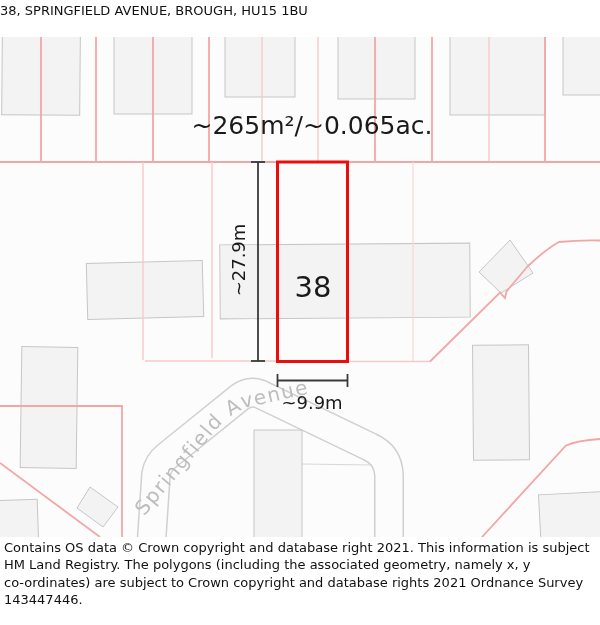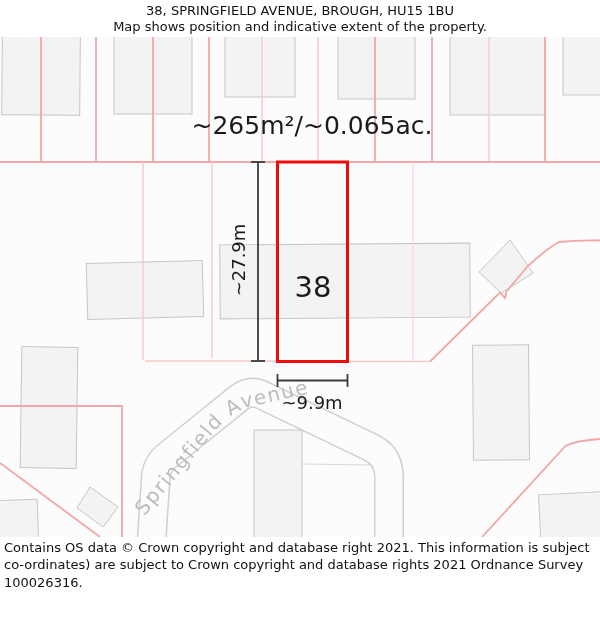--- a/index.html
+++ b/index.html
@@ -1,37 +1,36 @@
 <!DOCTYPE html>
 <html><head>
 <meta charset="utf-8">
 <style>
   html,body{margin:0;padding:0;background:#ffffff;}
   body{width:600px;height:625px;position:relative;overflow:hidden;
        font-family:"DejaVu Sans","Liberation Sans",sans-serif;color:#111;}
-  .header{position:absolute;top:2px;left:0;width:600px;text-align:center;}
+  .header{position:absolute;top:2px;left:0;width:600px;}
   .header .t1{font-size:13px;line-height:17px;}
   .header .t2{font-size:13px;line-height:16px;}
   .map-wrap{position:absolute;top:37px;left:0;width:600px;height:500px;overflow:hidden;background:#fcfcfc;}
   svg{display:block;}
   .bld{fill:#f3f3f3;stroke:#c6c6c6;stroke-width:1;}
   .pl{fill:none;stroke:#f2a6a6;stroke-width:1.8;}
   .pl-light{fill:none;stroke:#f8c9c9;stroke-width:1.4;}
   .pl-faint{fill:none;stroke:#fad6d6;stroke-width:1.2;}
   .dim{stroke:#3a3a3a;stroke-width:1.8;fill:none;}
   .maplabel{fill:#1a1a1a;}
   .footer{position:absolute;top:539px;left:4px;width:596px;}
   .footer div{font-size:13px;line-height:17.4px;white-space:nowrap;}
 </style>
 </head>
 <body>
 
 <div class="header">
   <div class="t1">38, SPRINGFIELD AVENUE, BROUGH, HU15 1BU</div>
-  <div class="t2">Map shows position and indicative extent of the property.</div>
 </div>
 
 <div class="map-wrap">
 <svg width="600" height="500" viewBox="0 0 600 500">
 
   <rect x="0" y="0" width="600" height="500" fill="#fcfcfc"></rect>
 
   <g>
     <rect class="bld" x="2" y="-6" width="78" height="84" transform="rotate(0.5 40 40)"></rect>
     <rect class="bld" x="114" y="-6" width="78" height="83"></rect>
@@ -117,15 +116,16 @@
     <line class="dim" x1="277.5" y1="343.5" x2="347.5" y2="343.5"></line>
     <line class="dim" x1="277.5" y1="337" x2="277.5" y2="350"></line>
     <line class="dim" x1="347.5" y1="337" x2="347.5" y2="350"></line>
     <text class="maplabel" x="312" y="372" font-size="18" text-anchor="middle">~9.9m</text>
   </g>
 </svg>
 </div>
 
 <div class="footer">
   <div>Contains OS data © Crown copyright and database right 2021. This information is subject</div>
+  <div>HM Land Registry. The polygons (including the associated geometry, namely x, y</div>
   <div>co-ordinates) are subject to Crown copyright and database rights 2021 Ordnance Survey</div>
-  <div>100026316.</div>
+  <div>143447446.</div>
 </div>
 
 </body></html>

